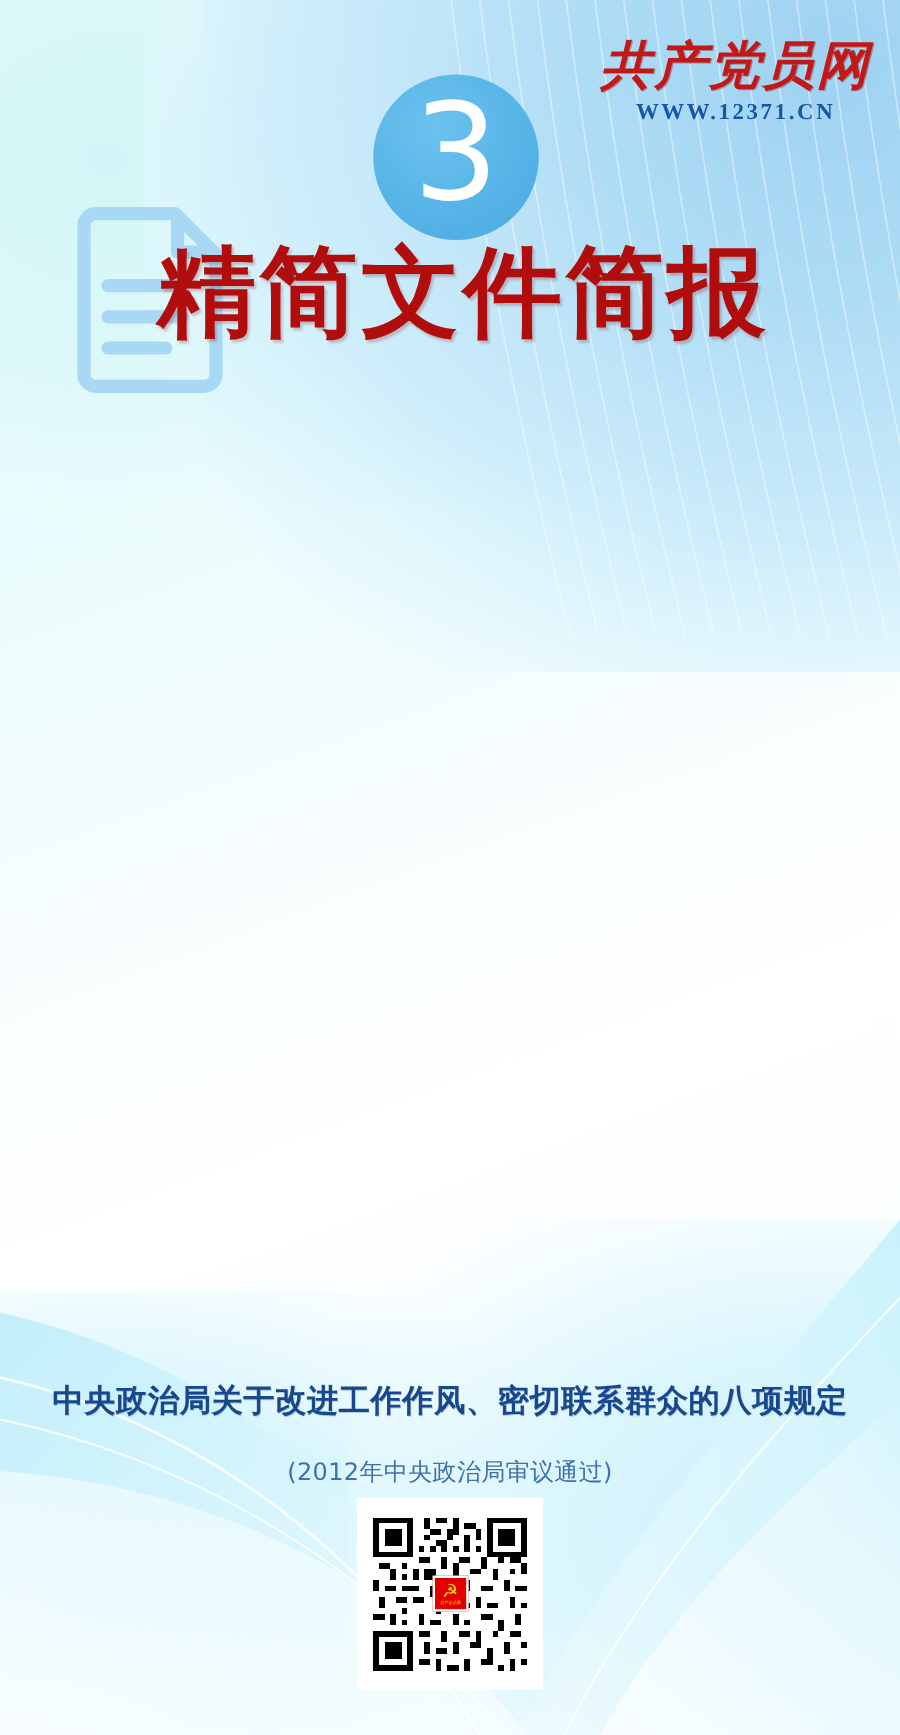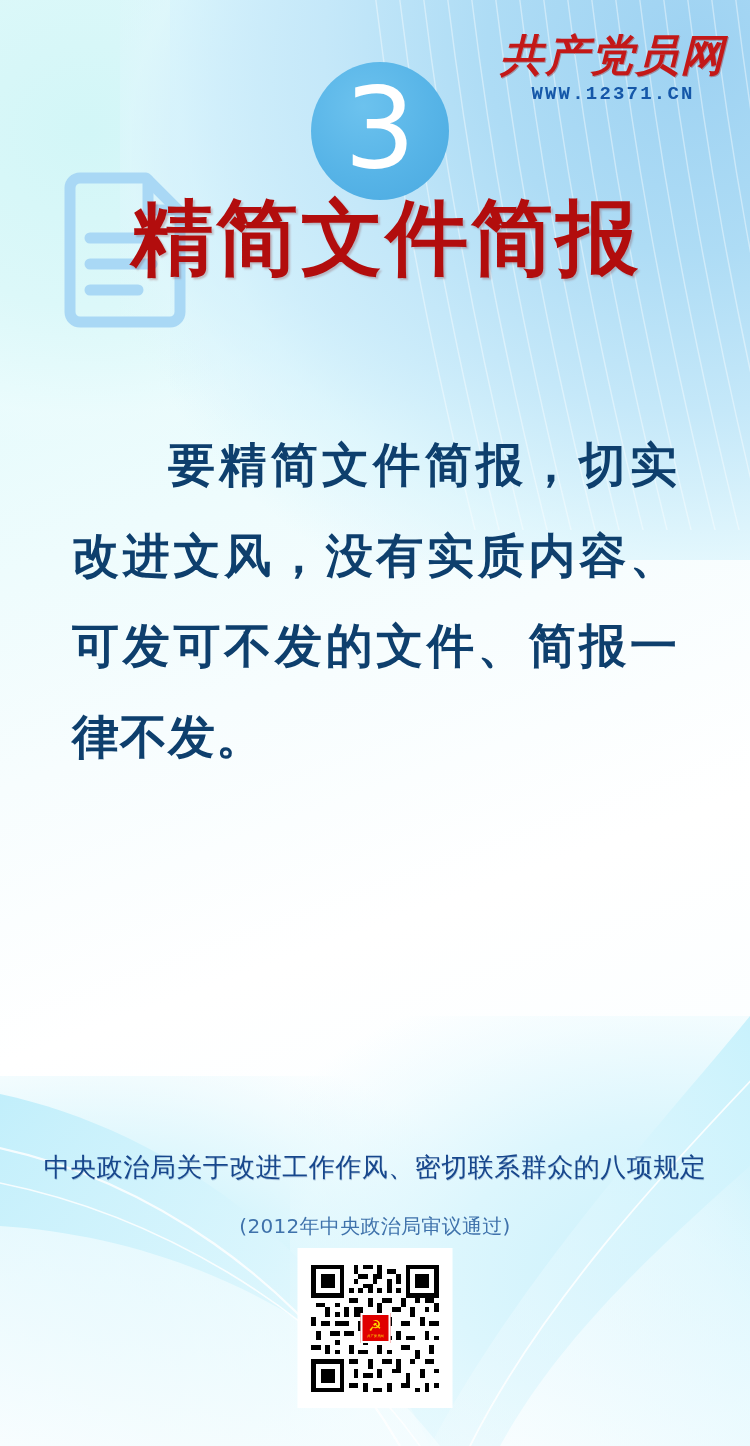--- a/index.html
+++ b/index.html
@@ -74,21 +74,21 @@
     font-style: italic;
     font-size: 43px;
     letter-spacing: 2px;
     color: #c31818;
     line-height: 1;
     text-shadow: 1px 1px 0 rgba(140,0,0,.35);
     white-space: nowrap;
   }
   .logo-url {
     margin-top: 6px;
-    font-family: Liberation Mono, monospace;
+    font-family: Liberation Serif, serif;
     font-weight: bold;
     font-size: 19px;
     letter-spacing: 2.2px;
     color: #1557a8;
   }
 
   .num-circle {
     position: absolute;
     top: 62px; left: 311px;
     width: 138px; height: 138px;
@@ -113,21 +113,21 @@
     top: 172px; left: 60px;
     width: 130px; height: 156px;
     z-index: 3;
   }
 
   .title-cn {
     position: absolute;
     top: 202px; left: 0; right: 0;
     text-align: center;
     z-index: 5;
-    font-family: Liberation Mono, monospace;
+    font-family: Liberation Sans, sans-serif;
     font-weight: bold;
     font-size: 82px;
     letter-spacing: 3px;
     color: #b20d0d;
     line-height: 1.05;
     text-shadow: 2px 2px 2px rgba(110,0,0,.22);
     padding-left: 22px;
   }
 
   
@@ -152,21 +152,21 @@
   
   .footer {
     position: absolute;
     left: 0; right: 0;
     bottom: 206px;
     z-index: 6;
     text-align: center;
   }
   .footer-title {
     font-family: "DejaVu Sans", "Liberation Sans", sans-serif;
-    font-weight: normal;
+    font-weight: bold;
     font-size: 26px;
     color: #17478c;
     letter-spacing: .5px;
     text-shadow: .5px .5px 0 rgba(20,60,130,.25);
   }
   .footer-sub {
     margin-top: 28px;
     font-family: "DejaVu Sans", "Liberation Sans", sans-serif;
     font-size: 20px;
     color: #3f72ab;
@@ -293,21 +293,20 @@
     <span>3</span>
   </div>
 
   <div class="title-cn">精简文件简报</div>
 
   <div class="logo-box">
     <div class="logo-cn">共产党员网</div>
     <div class="logo-url">WWW.12371.CN</div>
   </div>
 
-  <div class="body-text">要精简文件简报，切实改进文风，没有实质内容、可发可不发的文件、简报一律不发。</div>
 
   <div class="footer">
     <div class="footer-title">中央政治局关于改进工作作风、密切联系群众的八项规定</div>
     <div class="footer-sub">(2012年中央政治局审议通过)</div>
   </div>
 
   <div class="qr-wrap">
     <svg width="137" height="137" viewBox="0 0 29 29" shape-rendering="crispEdges">
       <rect width="29" height="29" fill="#ffffff"></rect>
       <g fill="#000000">

